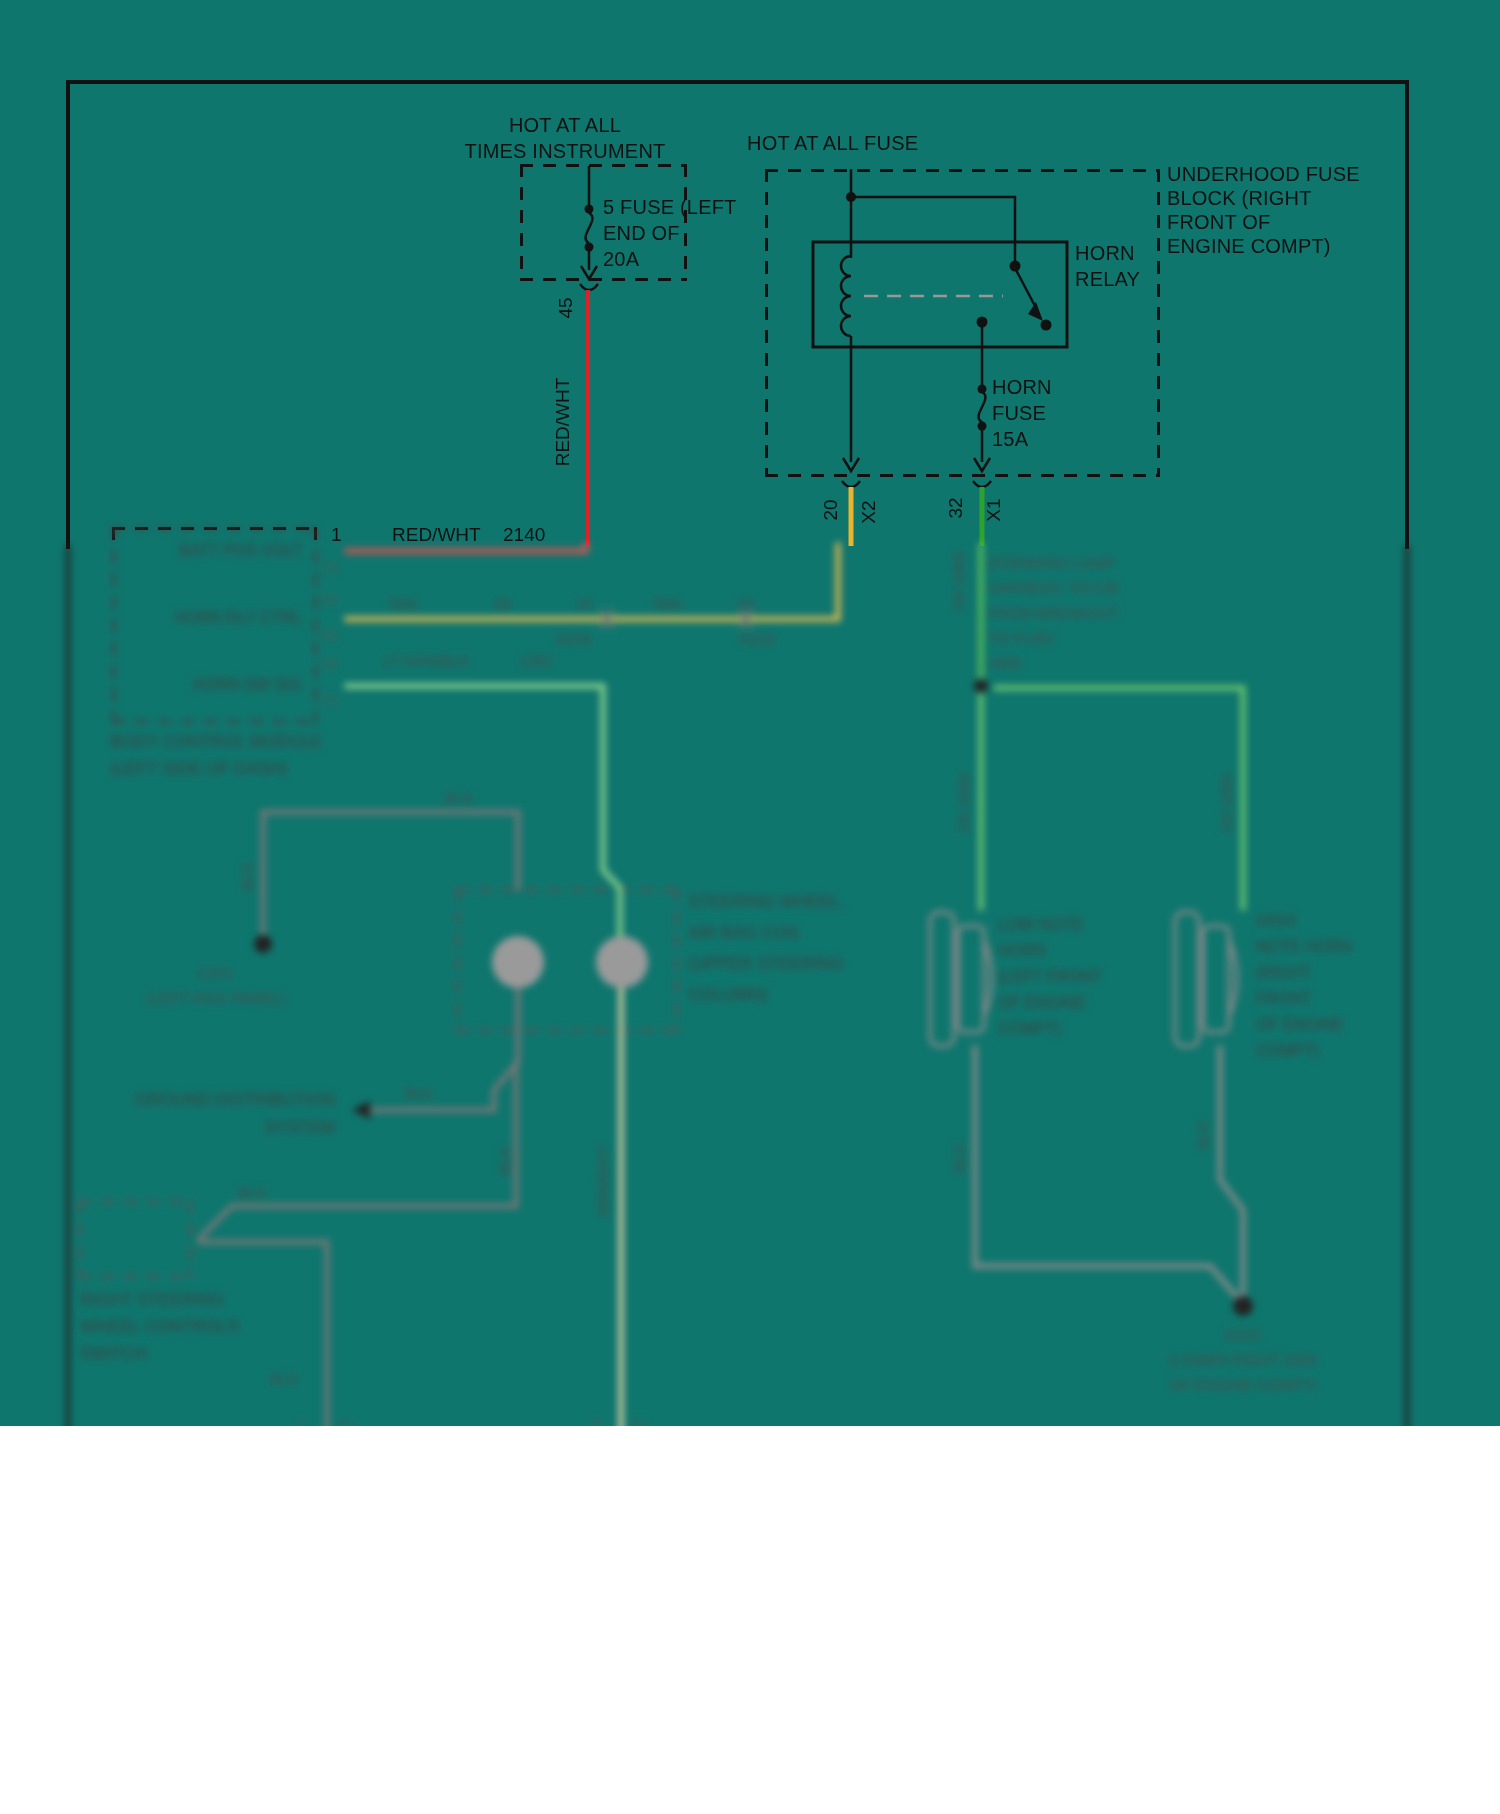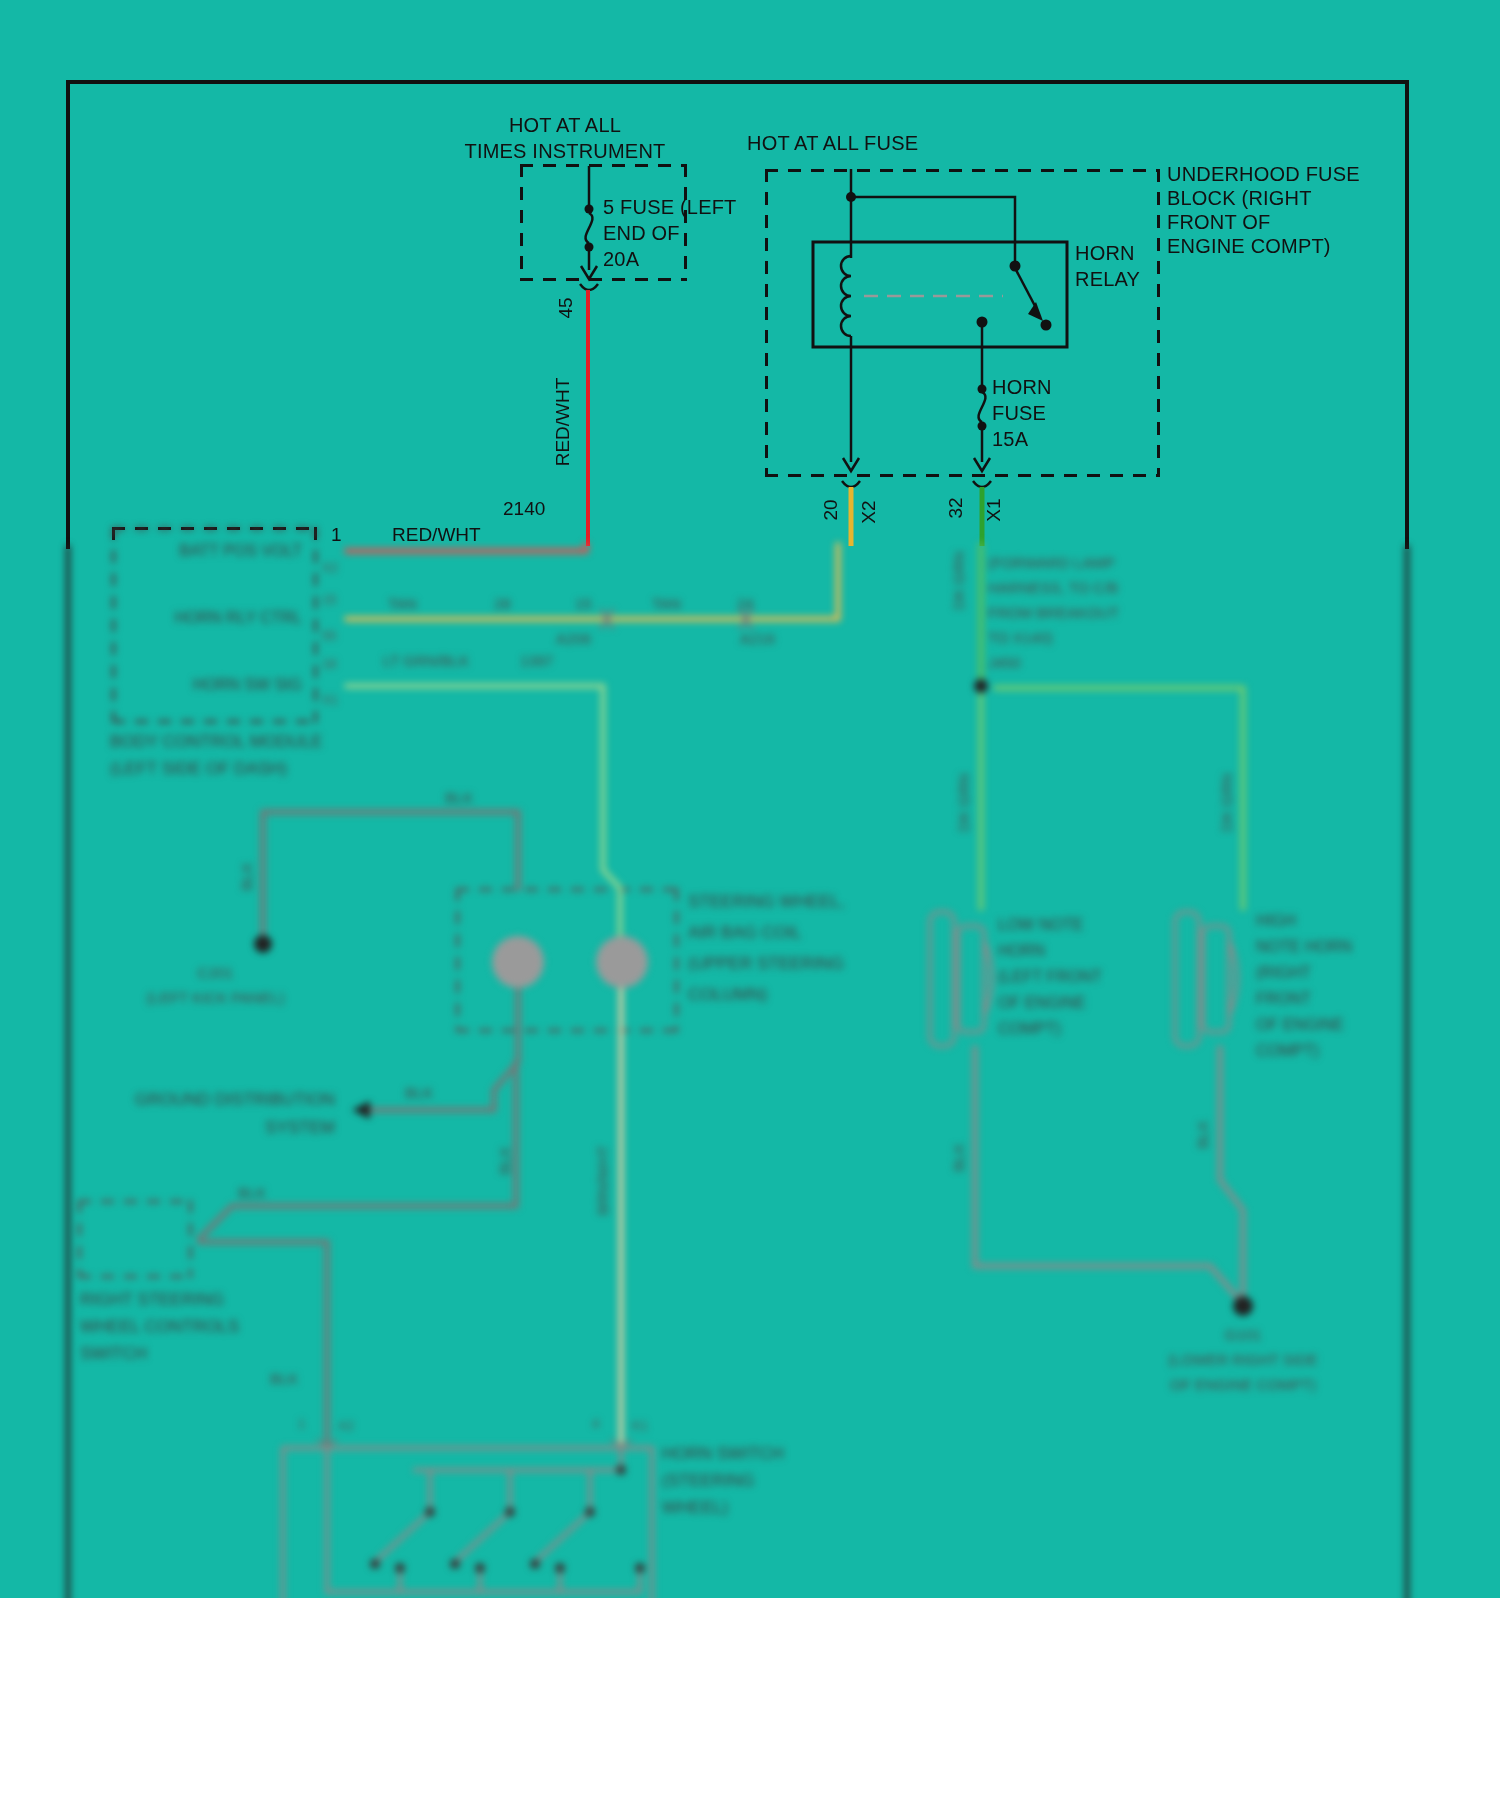--- a/index.html
+++ b/index.html
@@ -1,16 +1,16 @@
 <!DOCTYPE html>
 <html><head>
 <meta charset="utf-8">
 <style>
   html,body{margin:0;padding:0;background:#fff;}
-  #page{position:relative;width:1500px;height:1598px;background:#14b8a6;overflow:hidden;
+  #page{position:relative;width:1500px;height:1426px;background:#0f766e;overflow:hidden;
         font-family:"Liberation Sans", sans-serif;color:#111;}
   .abs{position:absolute;}
   .lbl{font-size:20px;line-height:26px;white-space:pre-line;letter-spacing:.2px;}
   .lbl19{font-size:19px;line-height:24px;white-space:pre-line;}
   .lbl17{font-size:17px;line-height:27px;white-space:pre-line;color:#3f3f3f;}
   .lbl16{font-size:16px;line-height:26px;white-space:pre-line;color:#3f3f3f;}
   .lbl15{font-size:15px;line-height:25px;white-space:pre-line;color:#4a4a4a;}
   .lbl13{font-size:13px;line-height:16px;white-space:pre-line;color:#555;}
   .rot{transform:rotate(-90deg);transform-origin:center;text-align:center;}
   .tr{text-align:right;} .tc{text-align:center;}
@@ -104,21 +104,21 @@
 FUSE
 15A</div>
   <div class="abs lbl19 rot" style="left:546px;top:296px;width:40px;">45</div>
   <div class="abs lbl19 rot" style="left:508px;top:410px;width:110px;">RED/WHT</div>
   <div class="abs lbl19 rot" style="left:811px;top:498px;width:40px;">20</div>
   <div class="abs lbl19 rot" style="left:849px;top:500px;width:40px;">X2</div>
   <div class="abs lbl19 rot" style="left:936px;top:496px;width:40px;">32</div>
   <div class="abs lbl19 rot" style="left:974px;top:498px;width:40px;">X1</div>
   <div class="abs lbl19" style="left:331px;top:523px;">1</div>
   <div class="abs lbl19" style="left:392px;top:523px;">RED/WHT</div>
-  <div class="abs lbl19" style="left:503px;top:497px;">2140</div>
+  <div class="abs lbl19" style="left:503px;top:523px;">2140</div>
 
   <div id="blur-layer">
 
     <div class="abs" style="left:66px;top:545px;width:1335px;height:1178px;border-left:4px solid #222;border-right:4px solid #222;border-bottom:4px solid #222;border-radius:0 0 12px 12px;"></div>
 
     <div class="abs dashbox" style="--dc:#444;left:112px;top:527px;width:205px;height:196px;"></div>
     <div class="abs dashbox" style="--dc:#555;left:456px;top:888px;width:222px;height:144px;"></div>
     <div class="abs dashbox" style="--dc:#555;left:78px;top:1200px;width:114px;height:78px;"></div>
 
     <svg class="abs" style="left:0;top:0;" width="1500" height="1814" viewBox="0 0 1500 1814">

